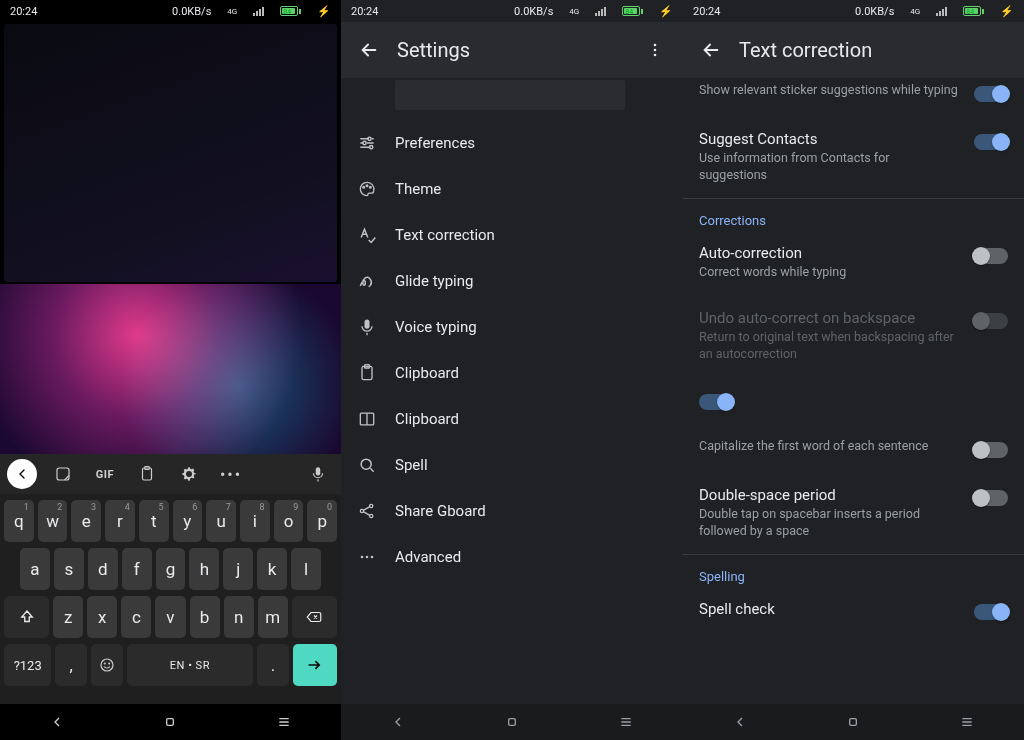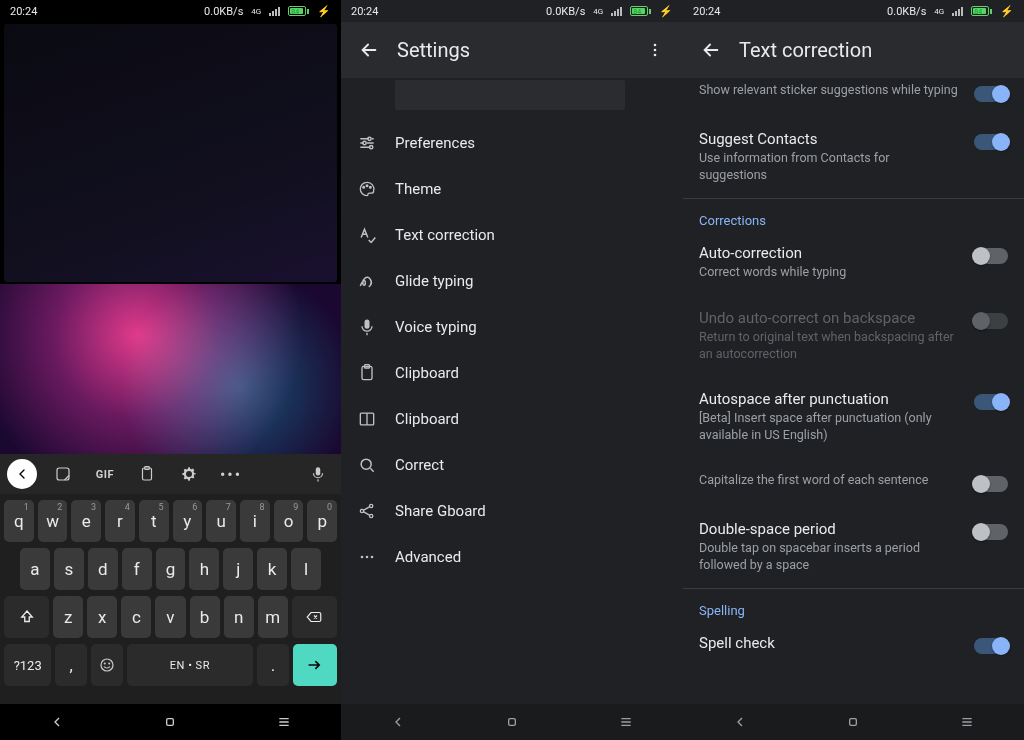--- a/index.html
+++ b/index.html
@@ -5,21 +5,21 @@
   * { box-sizing: border-box; margin: 0; padding: 0; }
   html, body { width: 1024px; height: 740px; background: #000; font-family: Roboto, "Segoe UI", Arial, sans-serif; color: #e8eaed; overflow: hidden; }
   .screens { display: flex; width: 1024px; height: 740px; }
   .screen { position: relative; height: 740px; background: #202124; overflow: hidden; }
   .s1 { width: 341px; background: #000; }
   .s2 { width: 342px; background: #202124; }
   .s3 { width: 341px; background: #202124; }
 
   
   .statusbar { display: flex; justify-content: space-between; align-items: center; height: 22px; padding: 0 10px; font-size: 11px; color: #e8eaed; background: transparent; }
-  .status-right { display: flex; align-items: center; gap: 8px; }
+  .status-right { display: flex; align-items: center; gap: 16px; }
   .sig { display: inline-flex; align-items: flex-end; gap: 1px; }
   .sig span { width: 2px; background: #bbb; }
   .sig span:nth-child(1){height:3px}.sig span:nth-child(2){height:5px}.sig span:nth-child(3){height:7px}.sig span:nth-child(4){height:9px}
   .batt { display:inline-flex; align-items:center; gap:1px; }
   .batt-body { width:18px; height:10px; border:1px solid #5fd06a; border-radius:2px; position:relative; }
   .batt-fill { position:absolute; left:1px; top:1px; bottom:1px; width:80%; background:#5fd06a; border-radius:1px; }
   .batt-cap { width:2px; height:5px; background:#5fd06a; }
   .batt-txt { position:absolute; font-size:7px; color:#0a2; left:2px; top:0; line-height:10px; }
   .bolt { color:#ccc; }
 
@@ -337,21 +337,21 @@
           </div>
           <div class="lbl">Clipboard</div>
         </div>
         <div class="setting-item">
           <div class="mi">
             <svg viewBox="0 0 24 24" width="20" height="20" fill="none" stroke="#bdc1c6" stroke-width="1.8">
               <circle cx="11" cy="11" r="6"></circle>
               <path d="M16 16l4 4"></path>
             </svg>
           </div>
-          <div class="lbl">Correct</div>
+          <div class="lbl">Spell</div>
         </div>
         <div class="setting-item">
           <div class="mi">
             <svg viewBox="0 0 24 24" width="20" height="20" fill="none" stroke="#bdc1c6" stroke-width="1.6">
               <circle cx="6" cy="12" r="2"></circle>
               <circle cx="17" cy="6" r="2"></circle>
               <circle cx="17" cy="18" r="2"></circle>
               <path d="M8 11l7-4M8 13l7 4"></path>
             </svg>
           </div>
@@ -452,24 +452,20 @@
           <div class="row disabled">
             <div class="txt">
               <div class="ttl">Undo auto-correct on backspace</div>
               <div class="sub">Return to original text when backspacing after an autocorrection</div>
             </div>
             <div class="toggle disabled">
               <div class="knob"></div>
             </div>
           </div>
           <div class="row">
-            <div class="txt">
-              <div class="ttl">Autospace after punctuation</div>
-              <div class="sub">[Beta] Insert space after punctuation (only available in US English)</div>
-            </div>
             <div class="toggle on">
               <div class="knob"></div>
             </div>
           </div>
           <div class="row">
             <div class="txt">
               <div class="sub">Capitalize the first word of each sentence</div>
             </div>
             <div class="toggle">
               <div class="knob"></div>

